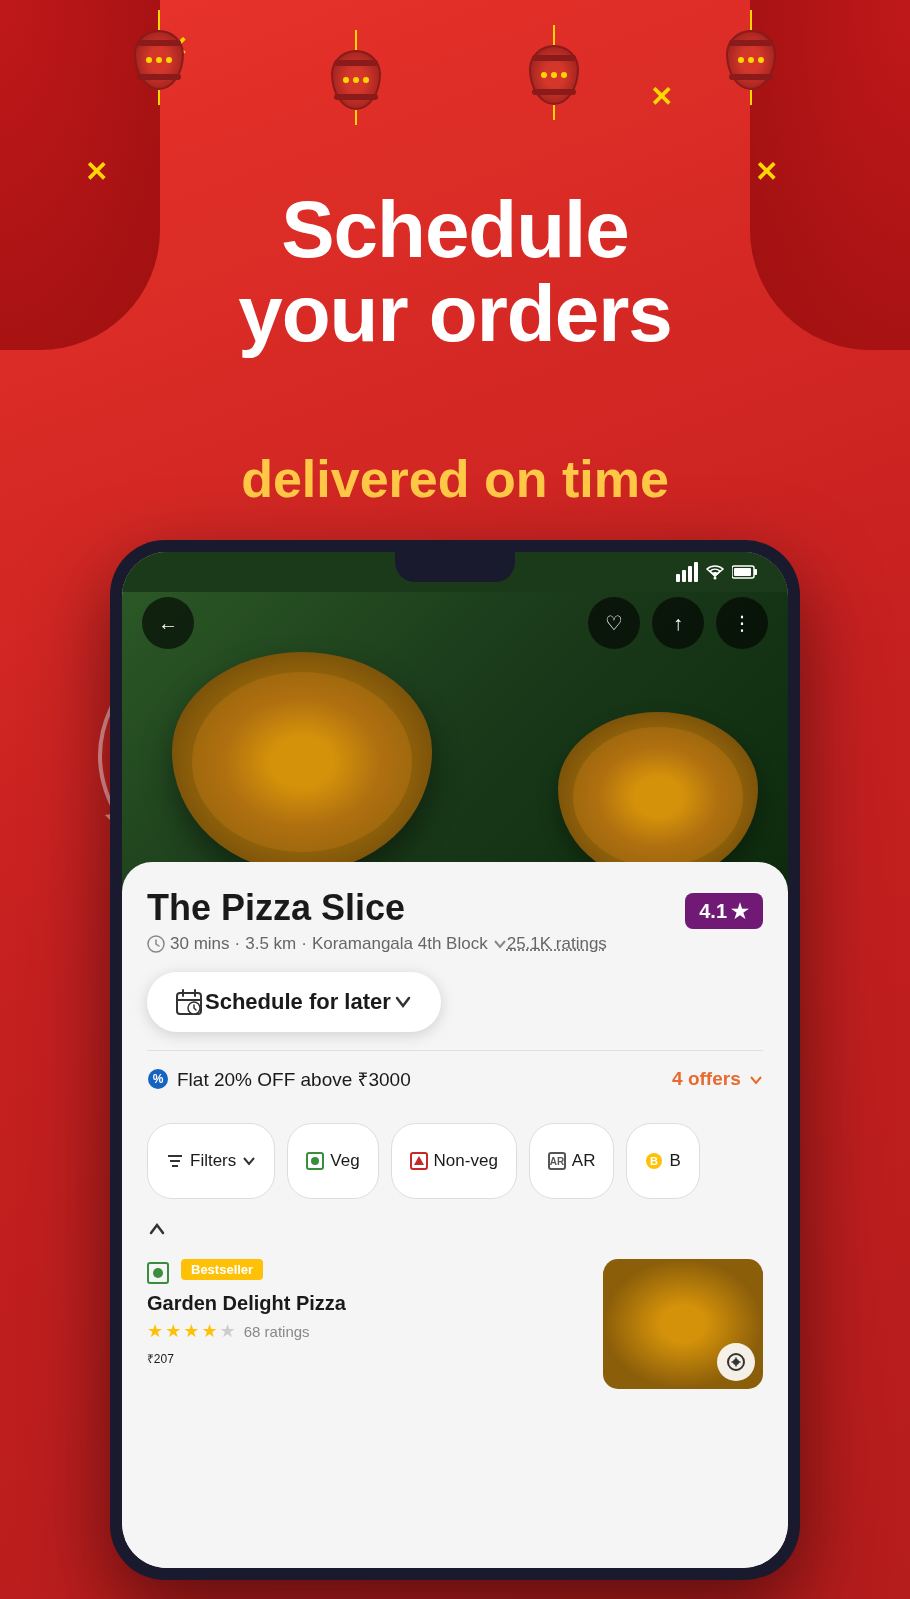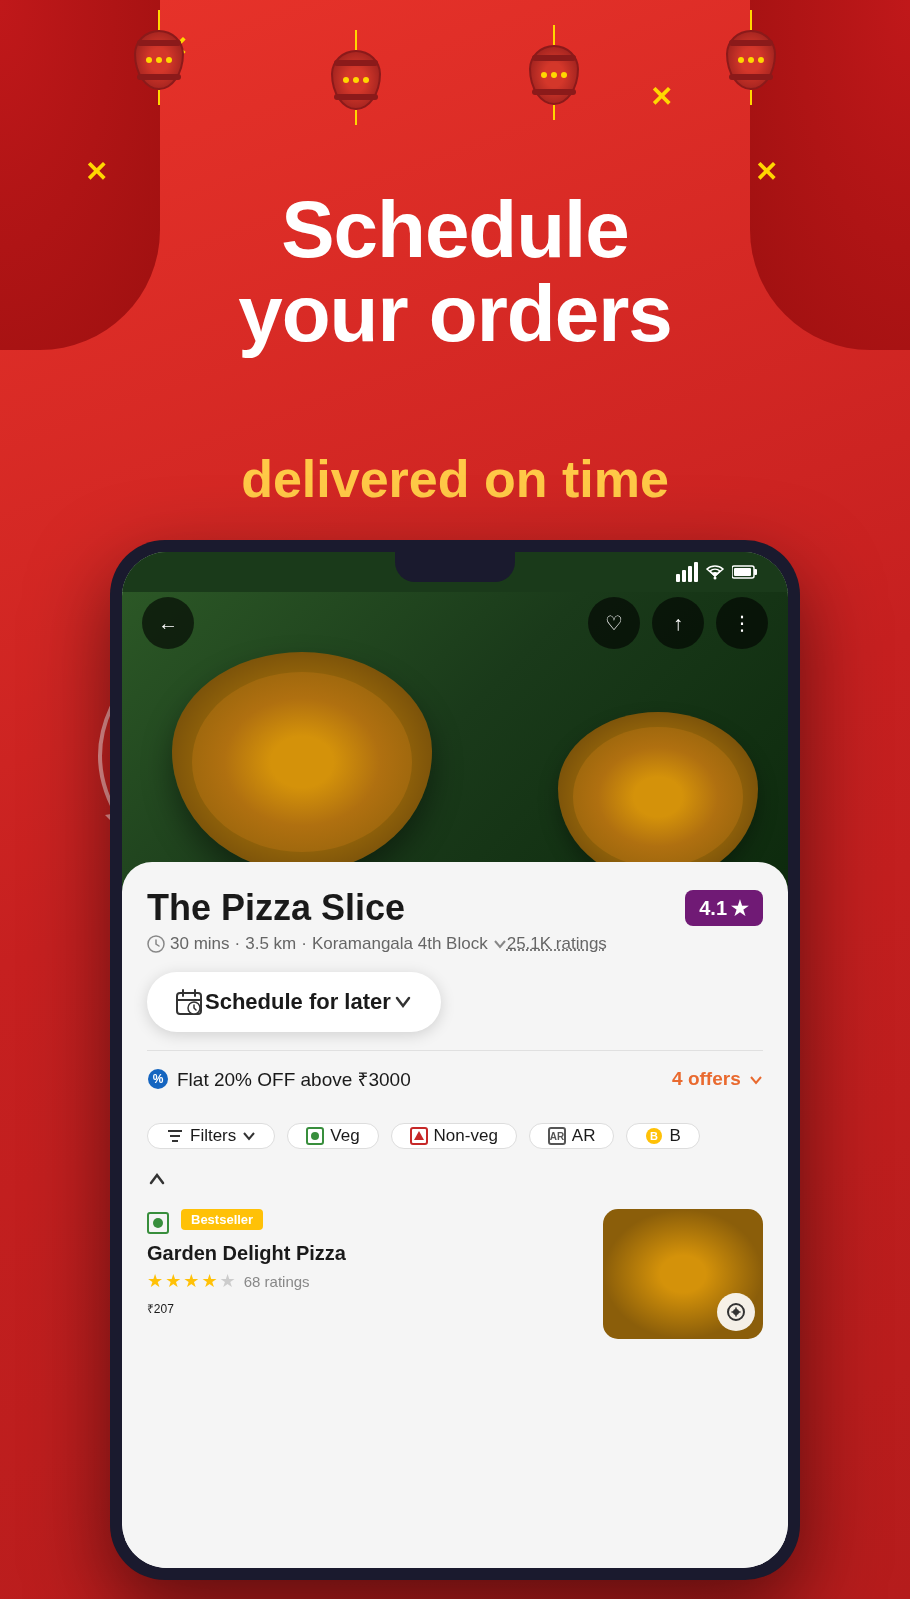--- a/index.html
+++ b/index.html
@@ -375,21 +375,21 @@
       display: flex;
       gap: 12px;
       margin-top: 16px;
       overflow: hidden;
     }
 
     .filter-chip {
       background: white;
       border: 1px solid #ddd;
       border-radius: 25px;
-      padding: 2px 18px;
+      padding: 27px 18px;
       font-size: 17px;
       display: flex;
       align-items: center;
       gap: 6px;
       white-space: nowrap;
       color: #1a1a1a;
     }
 
     .recommended-section {
       margin-top: 20px;
@@ -655,21 +655,21 @@
           <span>↑</span>
         </div>
         <div class="action-btn">
           <span>⋮</span>
         </div>
       </div>
     </div>
 
     <div class="card-area">
 
-      <div style="display:flex;align-items:center;justify-content:space-between;">
+      <div style="display:flex;align-items:flex-end;justify-content:space-between;">
         <div class="restaurant-name">The Pizza Slice</div>
         <div class="rating-badge">
           <span>4.1</span>
           <span>★</span>
         </div>
       </div>
 
       <div class="restaurant-info-row">
         <div class="restaurant-meta">
 

